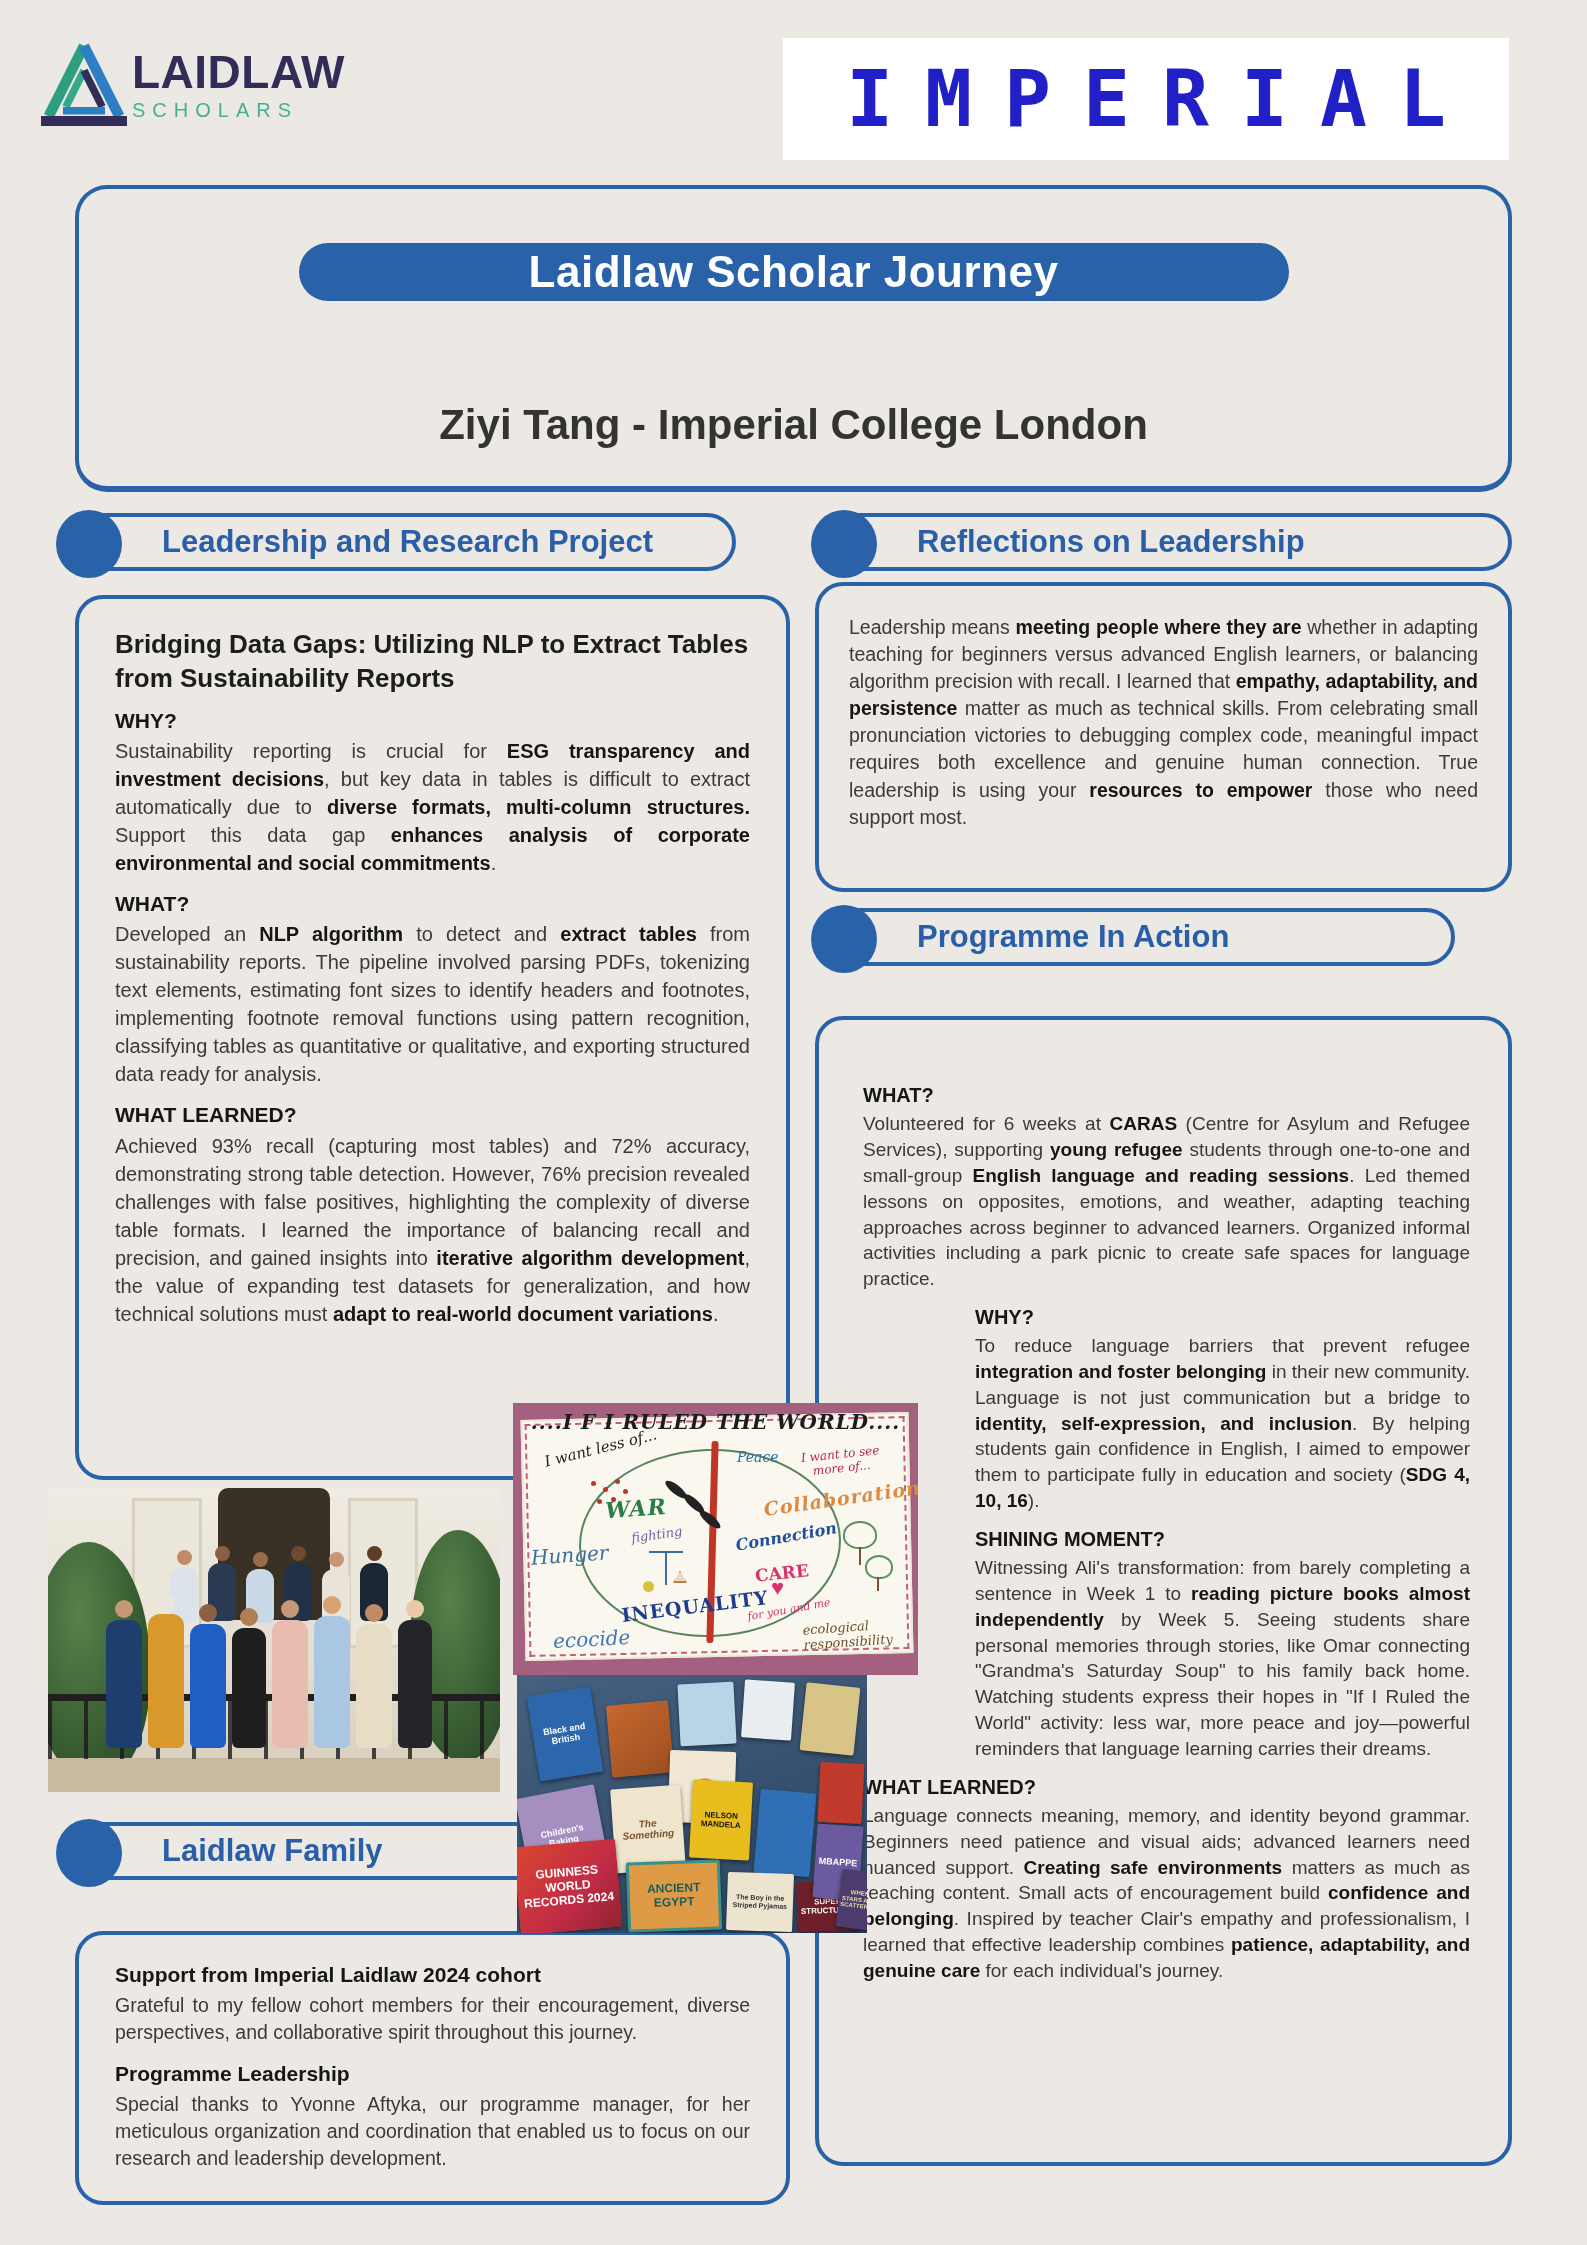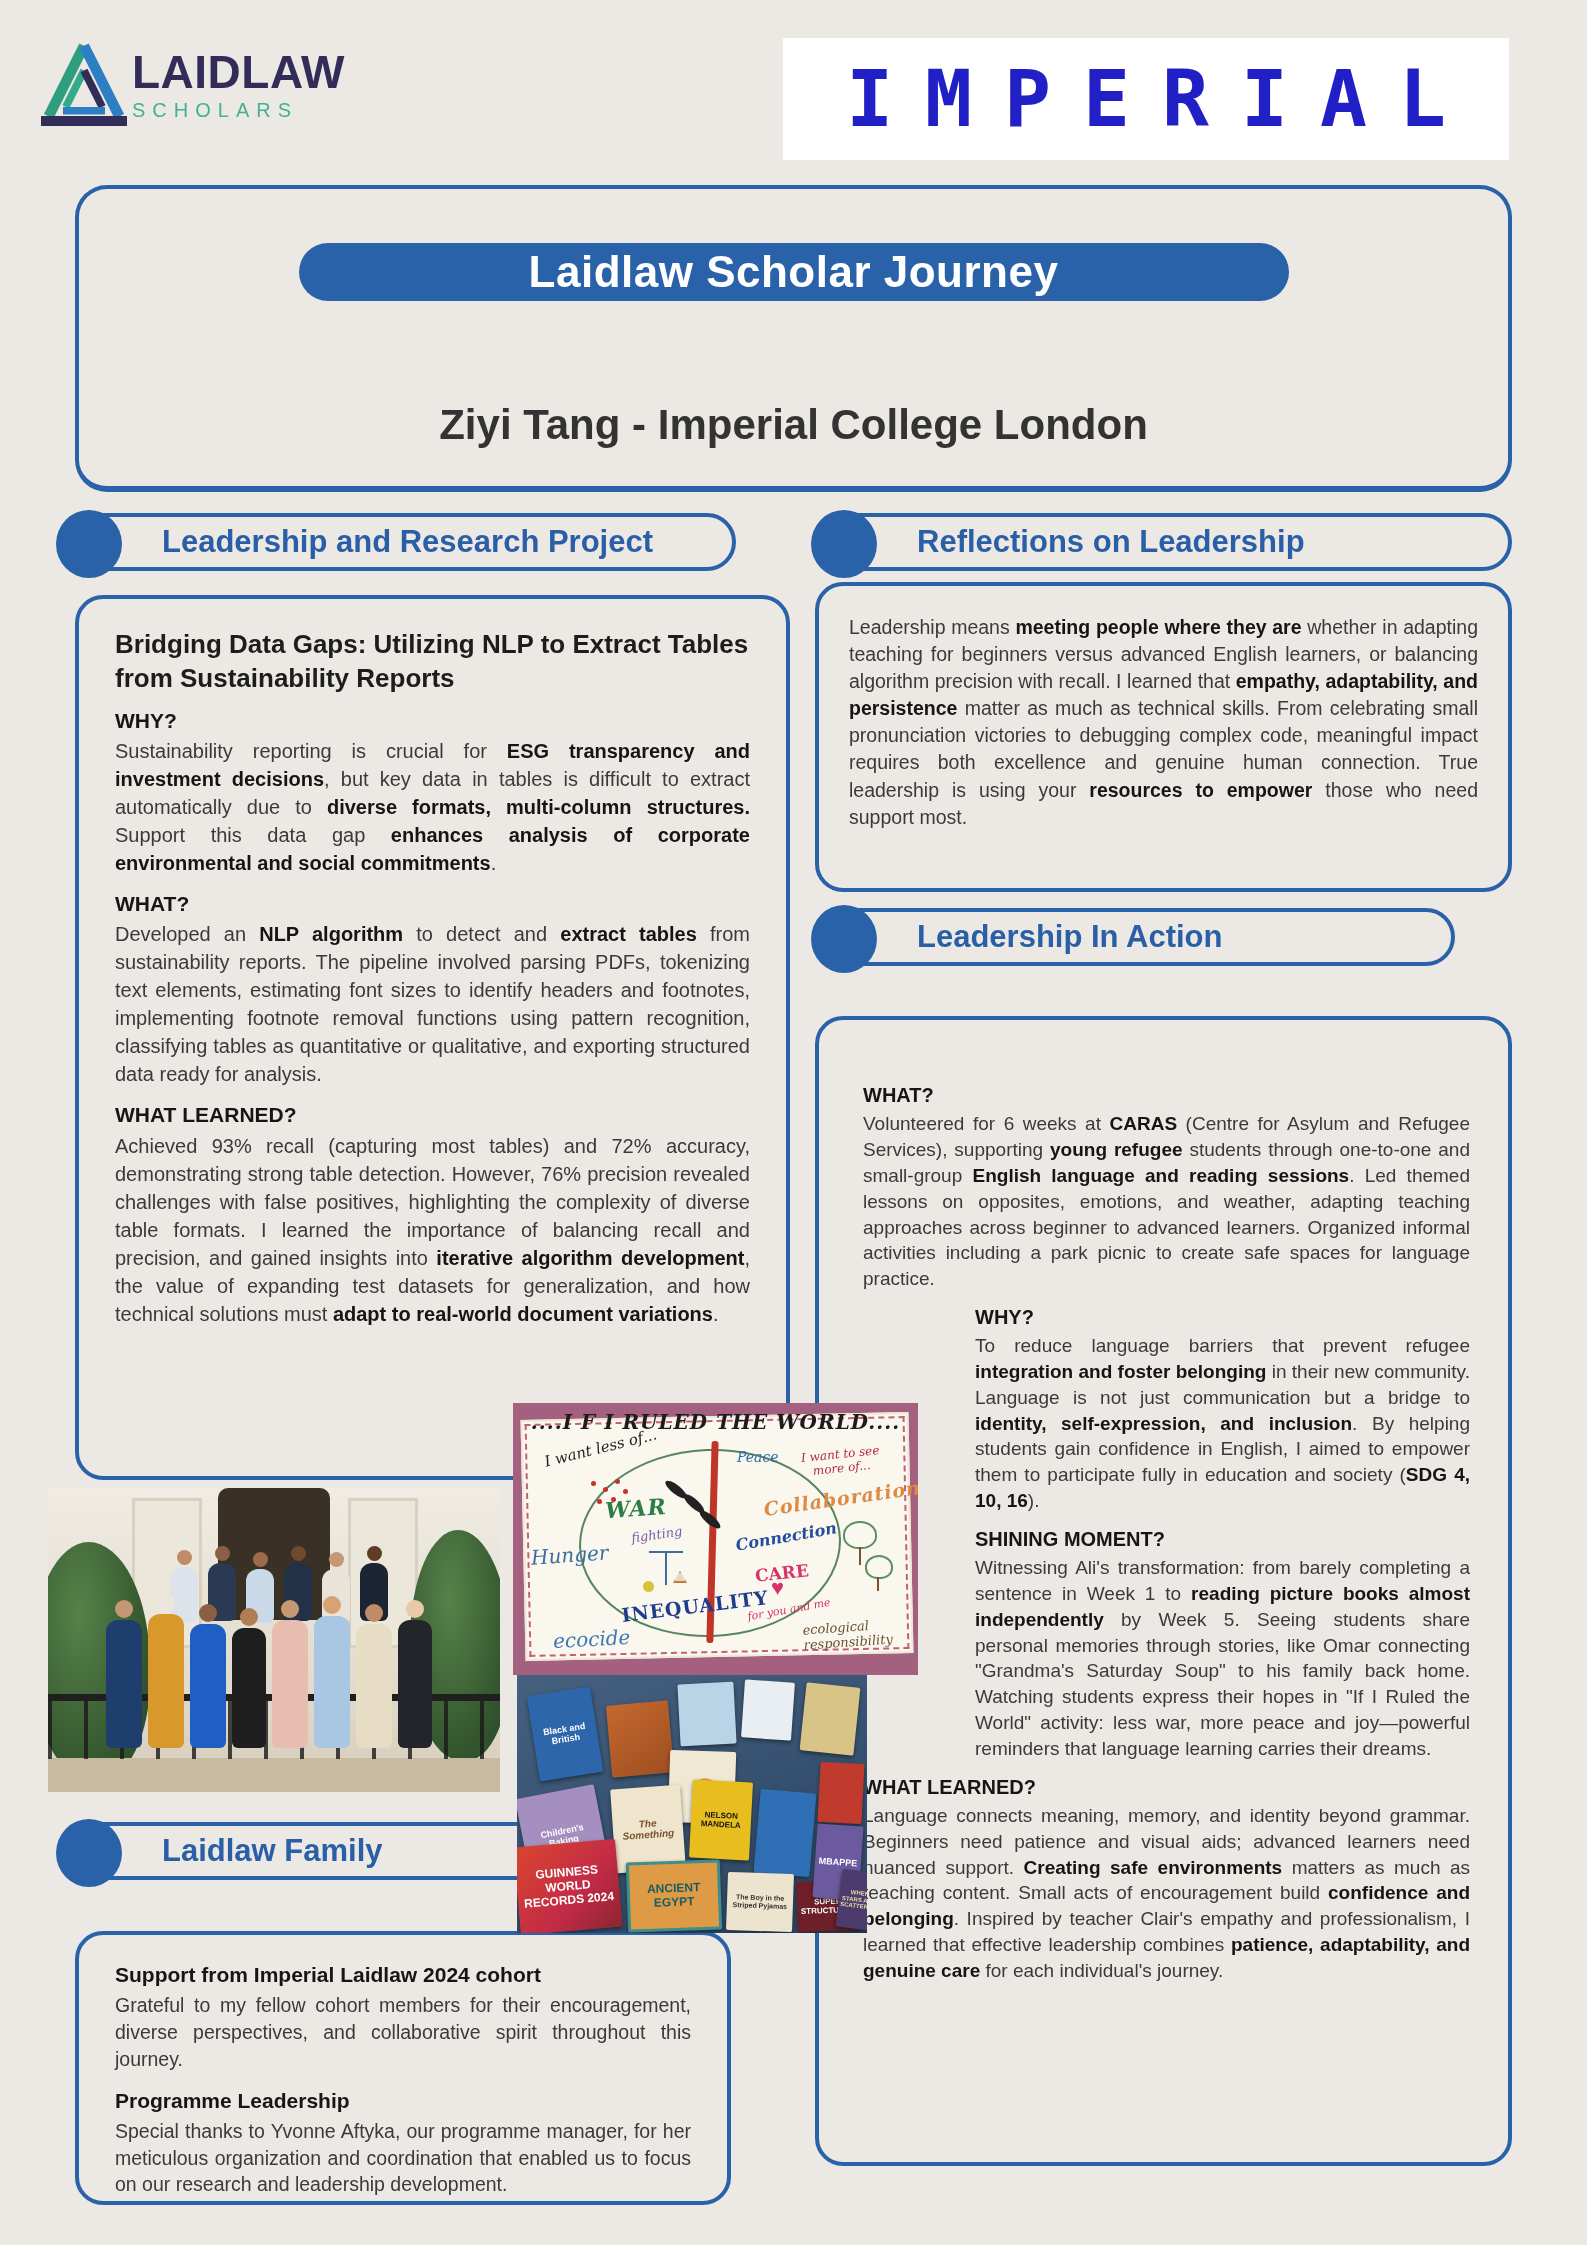--- a/index.html
+++ b/index.html
@@ -42,21 +42,21 @@
   .box{position:absolute;border:4px solid #2A62A9;border-radius:28px;text-align:justify;overflow:hidden;z-index:1;}
   .box p{margin:2px 0 12px;}
   .lead{font-weight:700;color:#161616;text-align:left;margin:6px 0 2px;}
   #box-research{left:75px;top:595px;width:715px;height:885px;padding:28px 36px;font-size:20px;line-height:1.4;}
   #box-research h3{font-size:26px;line-height:1.32;margin:0 0 10px;color:#1d1d1d;text-align:left;font-weight:700;}
   #box-research .lead{font-size:21px;}
   #box-reflections{left:815px;top:582px;width:697px;height:310px;padding:26px 30px;font-size:19.5px;line-height:1.39;}
   #box-action{left:815px;top:1016px;width:697px;height:1150px;padding:56px 38px 26px 44px;font-size:19px;line-height:1.36;}
   #box-action .lead{font-size:20px;}
   #box-action .ind{margin-left:112px;}
-  #box-family{left:75px;top:1931px;width:656px;height:274px;padding:26px 36px;font-size:19.5px;line-height:1.38;}
+  #box-family{left:75px;top:1931px;width:715px;height:274px;padding:26px 36px;font-size:19.5px;line-height:1.38;}
   #box-family .lead{font-size:21px;margin-top:0;}
   #box-family .lead2{font-size:21px;margin-top:14px;}
 
   
   .photo{position:absolute;overflow:hidden;z-index:6;}
 
   
   #photo-group{left:48px;top:1488px;width:452px;height:304px;
      background:linear-gradient(#F0ECE3, #E3DCCF 60%, #D6CCB9);}
   #photo-group .door{position:absolute;left:170px;top:0;width:112px;height:132px;background:#3A3126;
@@ -136,21 +136,21 @@
   <div class="pill" id="pill-research">
     <span class="dot"></span>
     <span class="lbl">Leadership and Research Project</span>
   </div>
   <div class="pill" id="pill-reflections">
     <span class="dot"></span>
     <span class="lbl">Reflections on Leadership</span>
   </div>
   <div class="pill" id="pill-action">
     <span class="dot"></span>
-    <span class="lbl">Leadership In Action</span>
+    <span class="lbl">Programme In Action</span>
   </div>
   <div class="pill" id="pill-family">
     <span class="dot"></span>
     <span class="lbl">Laidlaw Family</span>
   </div>
 
   <div class="box" id="box-research">
     <h3>Bridging Data Gaps: Utilizing NLP to Extract Tables from Sustainability Reports</h3>
     <div class="lead">WHY?</div>
     <p><span>Sustainability reporting is crucial for </span><b>ESG transparency and investment decisions</b><span>, but key data in tables is difficult to extract automatically due to </span><b>diverse formats, multi-column structures.</b><span> Support this data gap </span><b>enhances analysis of corporate environmental and social commitments</b><span>.</span></p>

